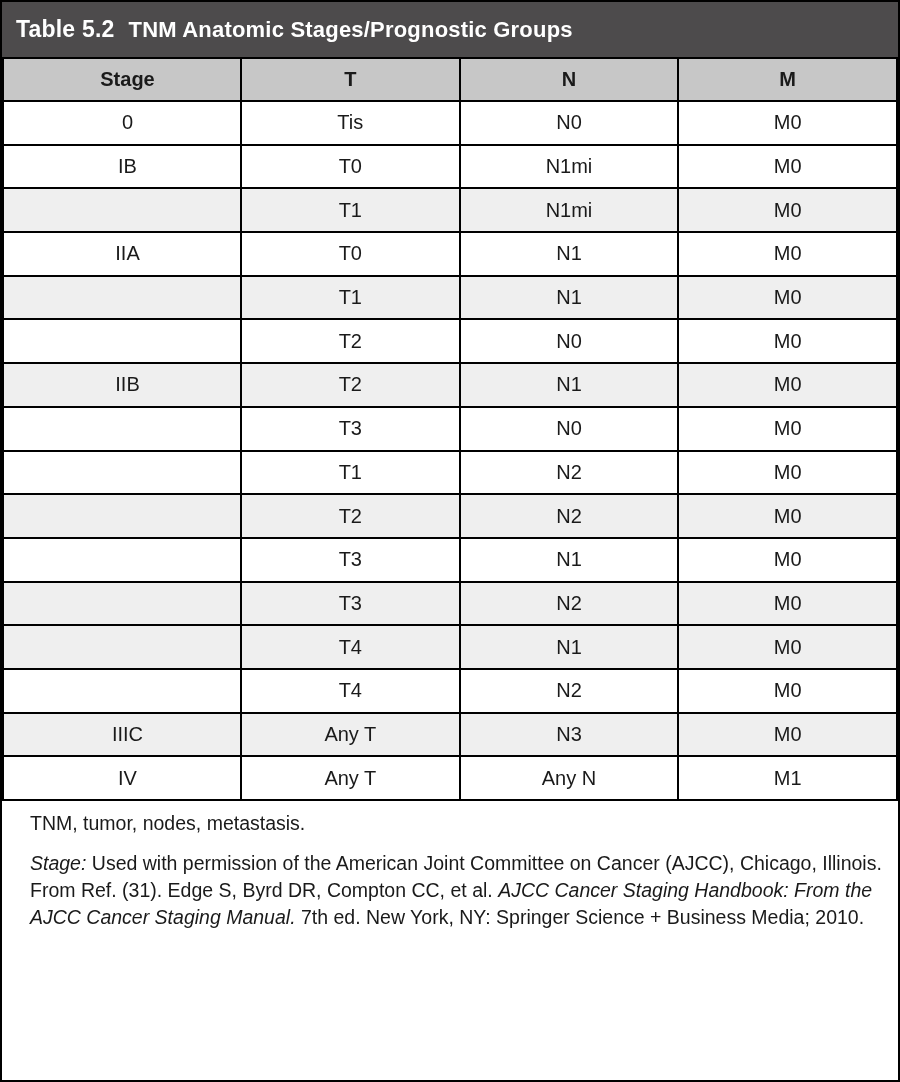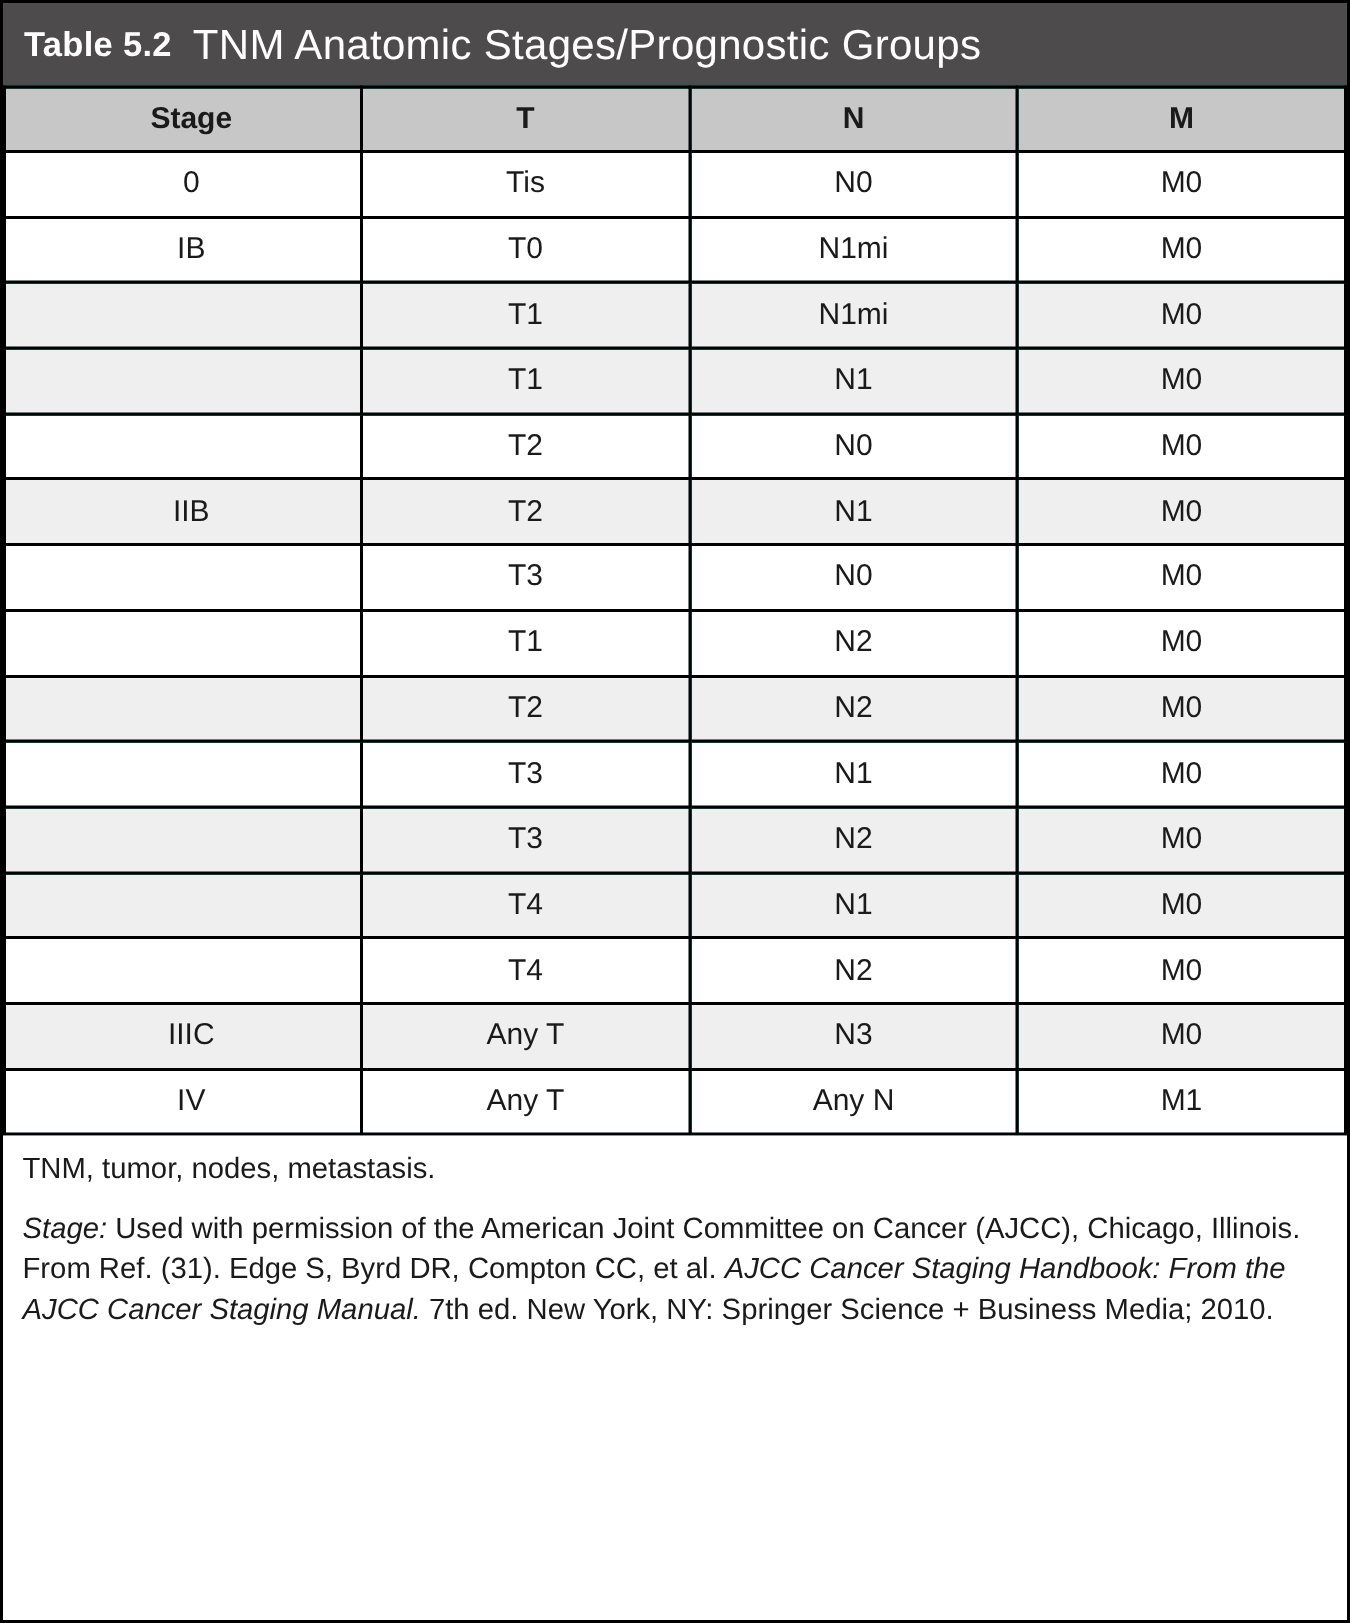--- a/index.html
+++ b/index.html
@@ -28,22 +28,22 @@
     box-sizing: border-box;
   }
   .title-label {
     font-weight: bold;
     font-size: 23px;
     letter-spacing: 0.2px;
     margin-right: 14px;
     white-space: nowrap;
   }
   .title-text {
-    font-weight: normal;
-    font-size: 28px;
+    font-weight: bold;
+    font-size: 22px;
     letter-spacing: 0.2px;
     white-space: nowrap;
   }
   table.staging {
     width: 100%;
     border-collapse: collapse;
     table-layout: fixed;
     flex: 0 0 auto;
   }
   table.staging th,
@@ -71,21 +71,21 @@
   .stage-col {
     text-align: center;
     padding-left: 11px !important;
     width: 225px;
   }
   .center-col {
     text-align: center;
   }
   .footnotes {
     flex: 1 1 auto;
-    padding: 9px 13px 8px 13px;
+    padding: 9px 13px 8px 28px;
     box-sizing: border-box;
     background: #ffffff;
   }
   .footnotes p {
     margin: 0;
     font-size: 19.5px;
     line-height: 1.38;
     color: #1a1a1a;
   }
   .footnotes p.abbrev {
@@ -123,20 +123,26 @@
           <td class="center-col">T0</td>
           <td class="center-col">N1mi</td>
           <td class="center-col">M0</td>
         </tr>
         <tr class="alt">
           <td class="stage-col"></td>
           <td class="center-col">T1</td>
           <td class="center-col">N1mi</td>
           <td class="center-col">M0</td>
         </tr>
+        <tr>
+          <td class="stage-col">IIA</td>
+          <td class="center-col">T0</td>
+          <td class="center-col">N1</td>
+          <td class="center-col">M0</td>
+        </tr>
         <tr class="alt">
           <td class="stage-col"></td>
           <td class="center-col">T1</td>
           <td class="center-col">N1</td>
           <td class="center-col">M0</td>
         </tr>
         <tr>
           <td class="stage-col"></td>
           <td class="center-col">T2</td>
           <td class="center-col">N0</td>

